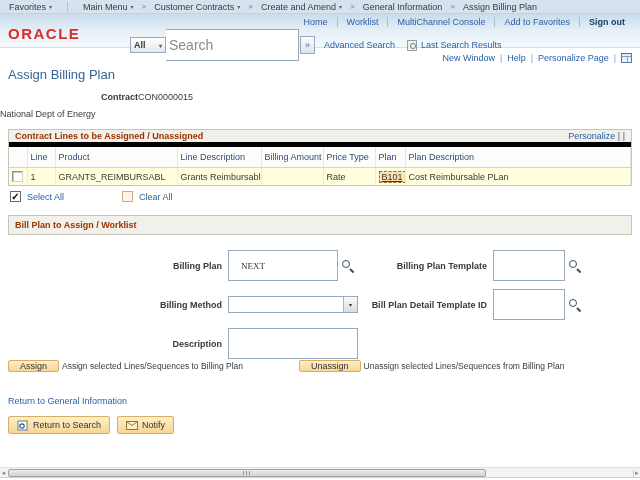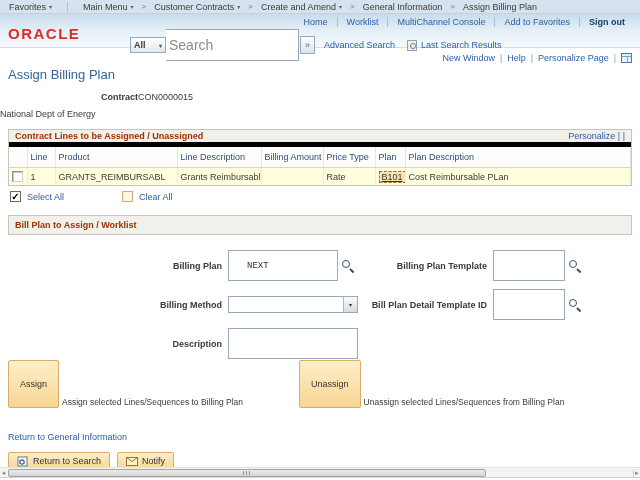--- a/index.html
+++ b/index.html
@@ -84,36 +84,36 @@
   .sel-gap { width:58px; }
 
   
   .bar-sec { margin:13px 8px 0 8px; border:1px solid #c8c4b7; background:#f1f0ea; padding:4px 6px; }
   .form { margin-top:8px; }
   .frow { display:flex; align-items:center; margin-bottom:4px; height:17px;margin-top:22px; }
   .fl  { width:228px; text-align:right; font-weight:bold; padding-right:6px; }
   .ffl { width:135px; display:flex; align-items:center; }
   .flr { width:130px; text-align:right; font-weight:bold; padding-right:6px; }
   .ffr { display:flex; align-items:center; }
-  input.txt { height:31px; border:1px solid #98a9ba; font-family:Liberation Mono, monospace;
-              font-size:9px; padding:0 18px; outline:none; color:#333; }
+  input.txt { height:31px; border:1px solid #98a9ba; font-family:Liberation Serif, serif;
+              font-size:9px; padding:0 12px; outline:none; color:#333; }
   .w-bp { width:110px; } .w-sm { width:72px; } .w-lg { width:130px; }
   .mag { position:relative; width:13px; height:13px; margin-left:3px; display:inline-block; cursor:pointer; }
   .mag::before { content:""; position:absolute; left:1px; top:1px; width:6px; height:6px;
                  border:1.5px solid #3a4f63; border-radius:50%; }
   .mag::after { content:""; position:absolute; left:9px; top:9px; width:5px; height:2px;
                 background:#3a4f63; transform:rotate(45deg); transform-origin:left center; }
   .sel { width:130px; height:17px; border:1px solid #98a9ba; background:#fff; position:relative; cursor:pointer; }
   .selbtn { position:absolute; right:0px; top:0px; bottom:0px; width:14px; border-left:1px solid #aab6c0;
             background:linear-gradient(#fafafa,#d8dde2); font-size:6px; color:#333;
             display:flex; align-items:center; justify-content:center; }
 
   
   .ps-btn { background:linear-gradient(#fdeec9,#f8d694); border:1px solid #d8ae66; border-radius:2px;
-            padding:18px 11px; font-size:9px; color:#333; font-family:"Liberation Sans",sans-serif;
+            padding:0 11px; font-size:9px; color:#333; font-family:"Liberation Sans",sans-serif;
             cursor:pointer; white-space:nowrap; }
   .btnrow { display:flex; align-items:flex-end; margin:8px 0 0 8px; }
   .btn-cap { font-size:8.5px; margin-left:3px; padding-bottom:1px; }
   .cap-l { width:237px; }
   .retlink { display:inline-block; margin:24px 0 0 8px; }
   .footbtns { margin:10px 0 0 8px; display:flex; gap:7px; }
   .icon-btn { display:flex; align-items:center; gap:4px; padding:2px 8px; }
 
   
   .hscroll { position:absolute; left:0; top:467px; width:640px; height:11px; background:#f3f3f3;

